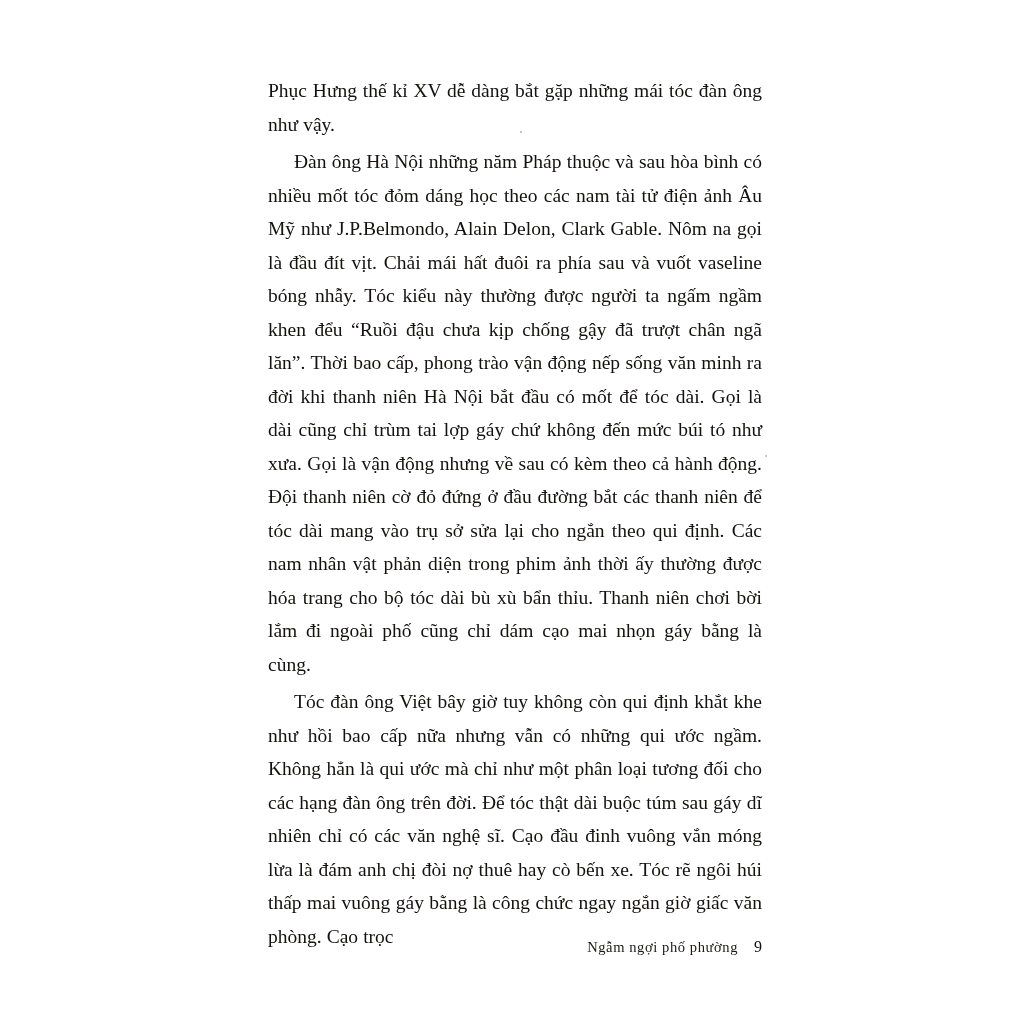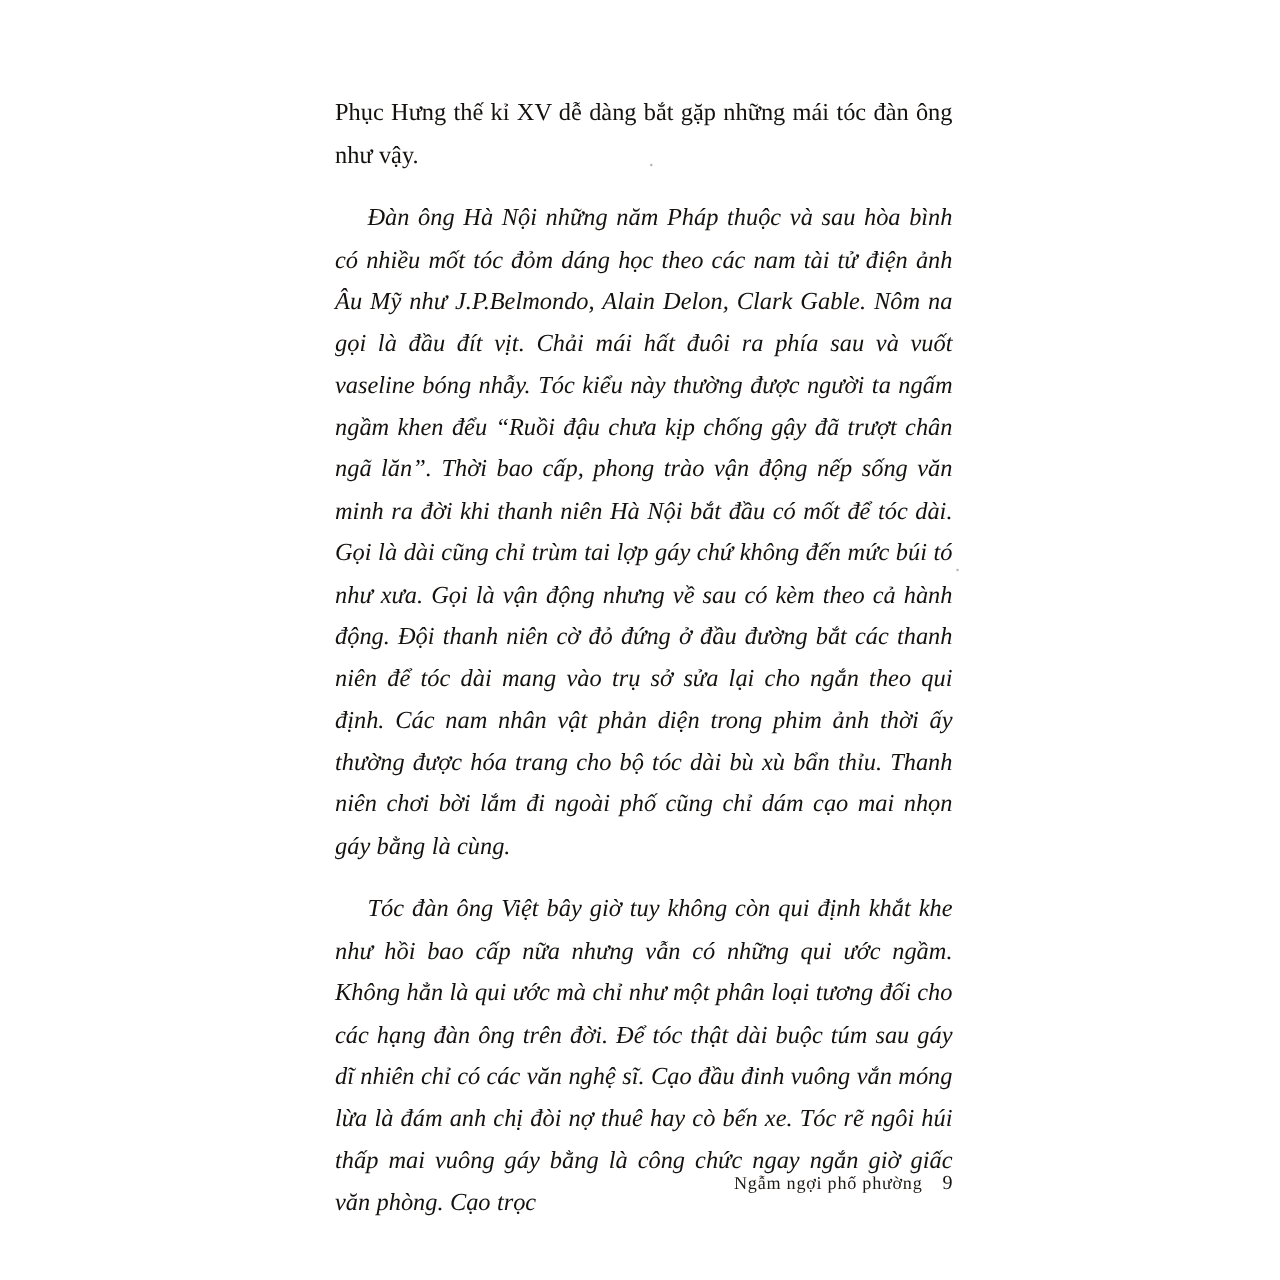--- a/index.html
+++ b/index.html
@@ -32,22 +32,21 @@
   .para {
     margin: 0 0 0 0;
     font-size: 19.5px;
     line-height: 33.5px;
     text-align: justify;
     text-justify: inter-word;
     word-spacing: 0.2px;
     color: #14110f;
   }
   .para + .para {
-    margin-top: 17px;
-    font-style: italic;
+    margin-top: 4px;
   }
   .para.indent {
     text-indent: 26px;
   }
   .footer {
     position: absolute;
     left: 268px;
     top: 938px;
     width: 494px;
     display: flex;

